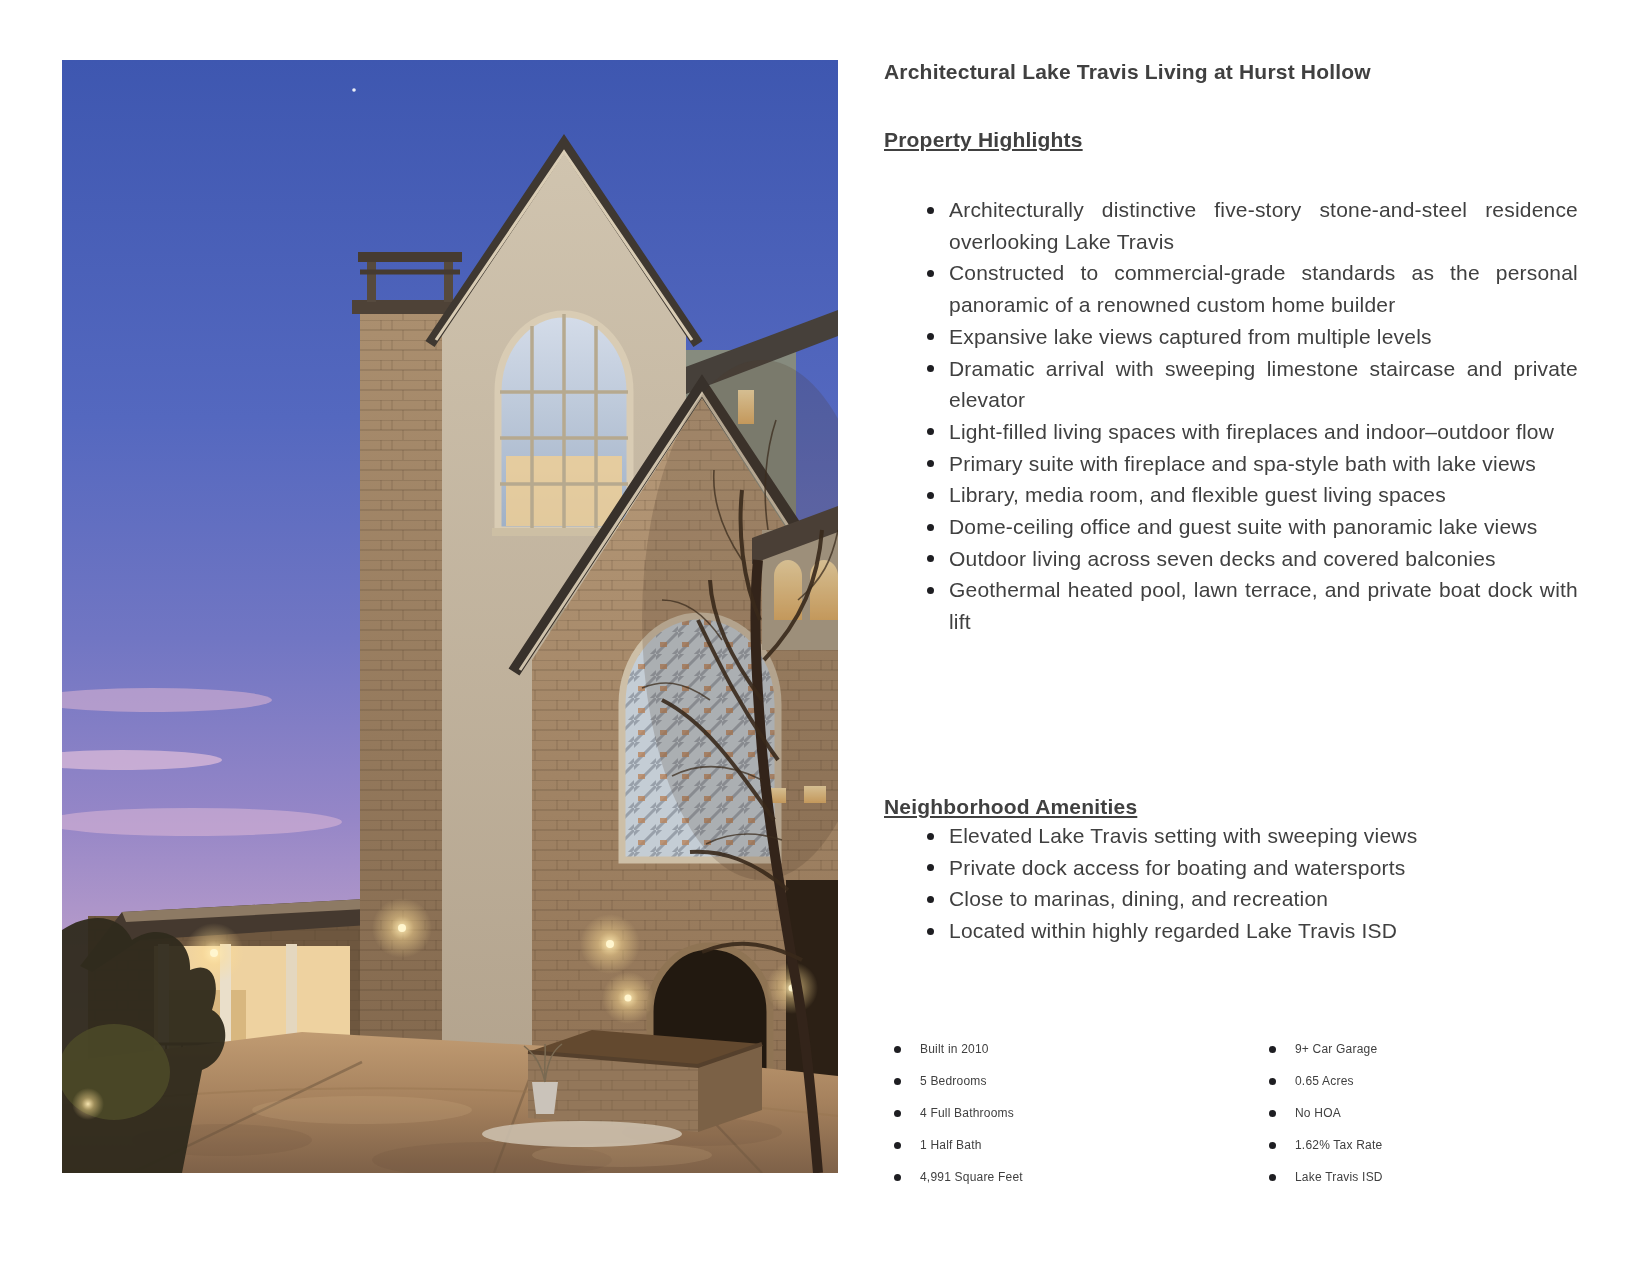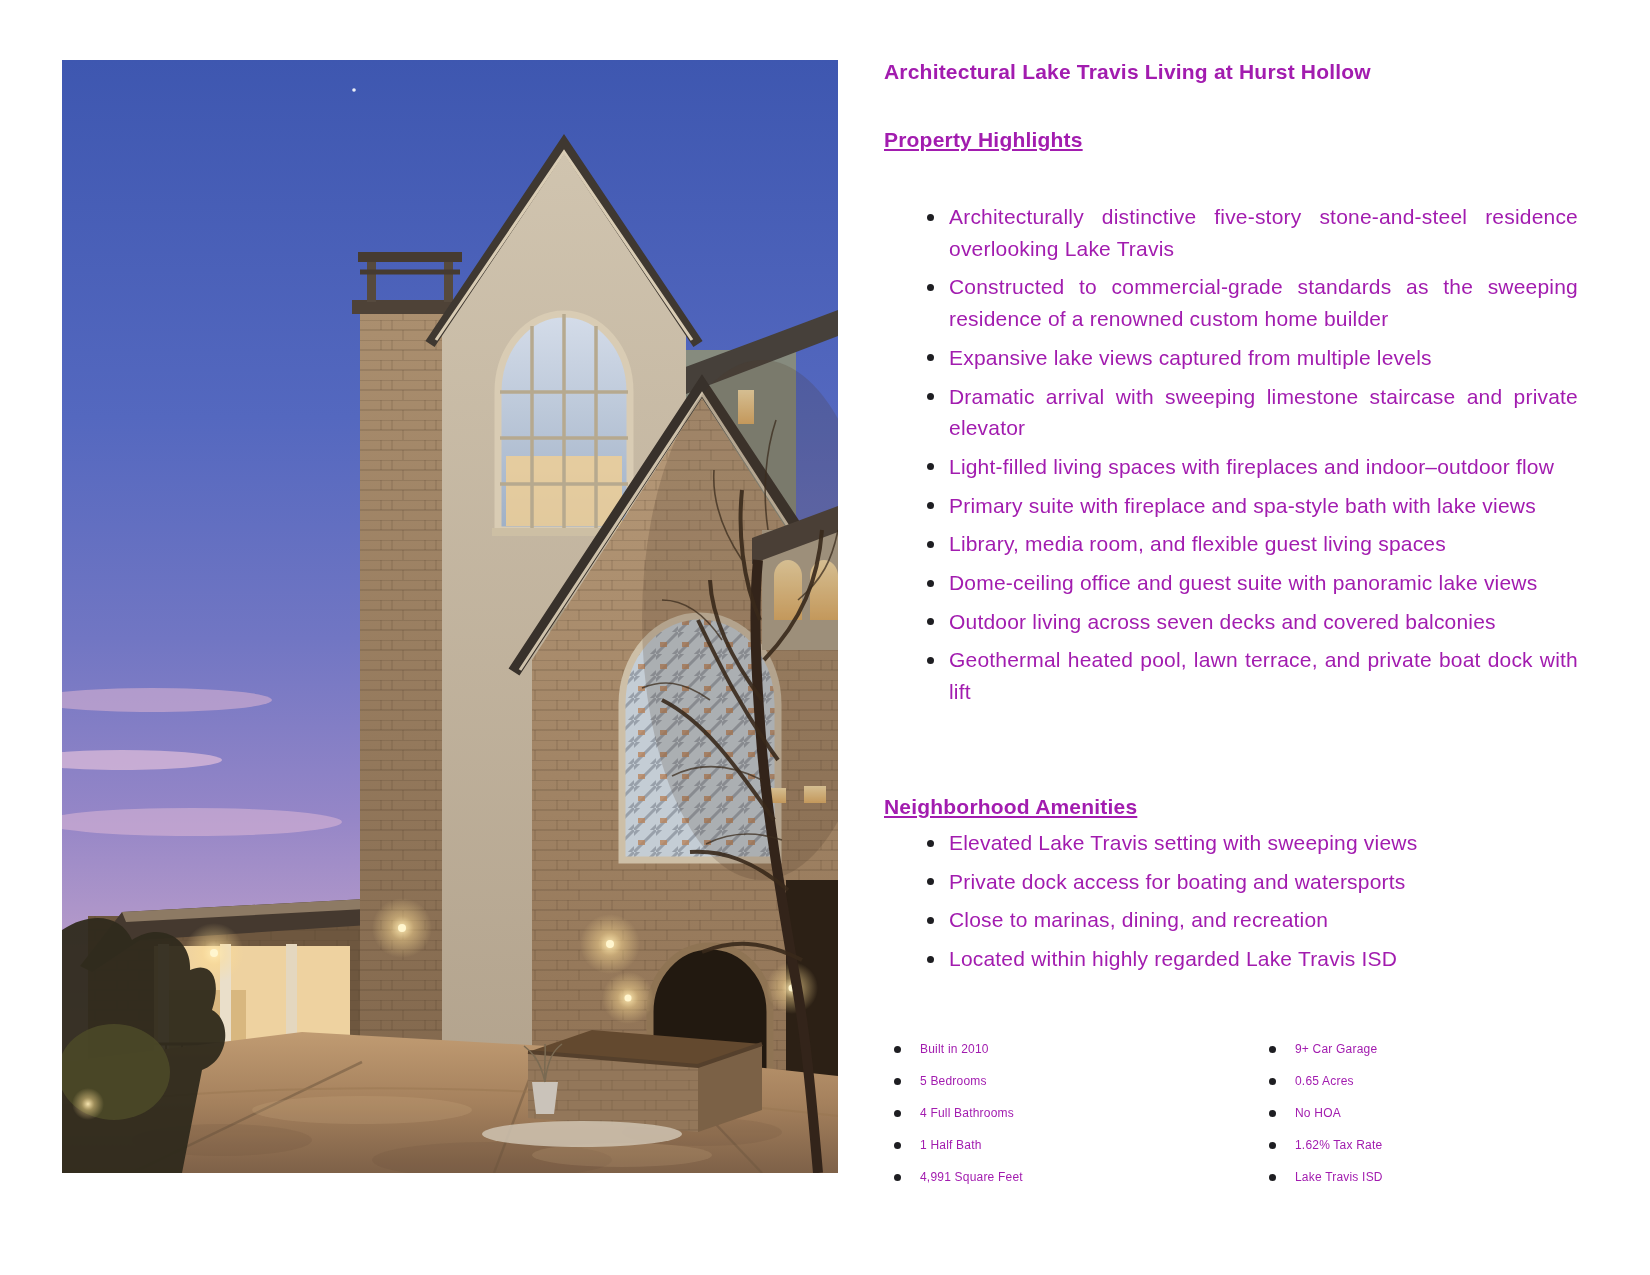--- a/index.html
+++ b/index.html
@@ -1,26 +1,26 @@
 <!DOCTYPE html>
 <html><head>
 <meta charset="utf-8">
 <style>
   html,body{margin:0;padding:0;}
   .page{position:relative;width:1650px;height:1275px;background:#ffffff;overflow:hidden;
-        font-family:"Liberation Sans",sans-serif;color:#a21caf;}
+        font-family:"Liberation Sans",sans-serif;color:#404040;}
   .photo{position:absolute;left:62px;top:60px;width:776px;height:1113px;overflow:hidden;background:#4a5fb5;}
   .photo svg{display:block;}
   .title{position:absolute;left:884px;top:60px;font-size:21px;font-weight:700;letter-spacing:.2px;margin:0;}
   .section-heading{position:absolute;left:884px;font-size:21px;font-weight:700;letter-spacing:.2px;margin:0;text-decoration:underline;}
   #heading-highlights{top:128px;}
   #heading-amenities{top:795px;}
   ul{list-style:none;margin:0;padding:0;}
   .bullets{position:absolute;left:924px;width:654px;font-size:21px;line-height:31.7px;letter-spacing:.2px;}
-  .bullets li{position:relative;padding-left:25px;margin-top:7px;}
+  .bullets li{position:relative;padding-left:25px;}
   .bullets li::before{content:"";position:absolute;left:3px;top:12.5px;width:7px;height:7px;border-radius:50%;background:#1e1e22;}
   #list-highlights{top:194px;}
   #list-highlights li{text-align:justify;}
   #list-amenities{top:820px;}
   .facts{position:absolute;font-size:12px;line-height:32px;letter-spacing:.2px;}
   .facts li{position:relative;padding-left:36px;}
   .facts li::before{content:"";position:absolute;left:10px;top:12.5px;width:7px;height:7px;border-radius:50%;background:#1e1e22;}
   #facts-left{left:884px;top:1033px;width:340px;}
   #facts-right{left:1255px;top:1033px;width:360px;}
   #facts-right li{padding-left:40px;}
@@ -197,21 +197,21 @@
       <path d="M648 640 C620 620 600 620 580 628 M660 580 C640 550 620 540 600 540 M680 500 C660 470 650 440 652 410 M706 470 C700 430 704 390 714 360 M736 540 C760 520 770 500 776 470 M700 720 C660 700 630 706 610 716 M720 780 C690 770 664 774 644 784" stroke="#3b2c1e" stroke-width="1.6" fill="none" opacity=".75"></path>
     </svg>
   </div>
 
   <h1 class="title">Architectural Lake Travis Living at Hurst Hollow</h1>
 
   <h2 class="section-heading" id="heading-highlights">Property Highlights</h2>
 
   <ul class="bullets" id="list-highlights">
     <li>Architecturally distinctive five-story stone-and-steel residence overlooking Lake Travis</li>
-    <li>Constructed to commercial-grade standards as the sweeping residence of a renowned custom home builder</li>
+    <li>Constructed to commercial-grade standards as the personal panoramic of a renowned custom home builder</li>
     <li>Expansive lake views captured from multiple levels</li>
     <li>Dramatic arrival with sweeping limestone staircase and private elevator</li>
     <li>Light-filled living spaces with fireplaces and indoor–outdoor flow</li>
     <li>Primary suite with fireplace and spa-style bath with lake views</li>
     <li>Library, media room, and flexible guest living spaces</li>
     <li>Dome-ceiling office and guest suite with panoramic lake views</li>
     <li>Outdoor living across seven decks and covered balconies</li>
     <li>Geothermal heated pool, lawn terrace, and private boat dock with lift</li>
   </ul>
 

